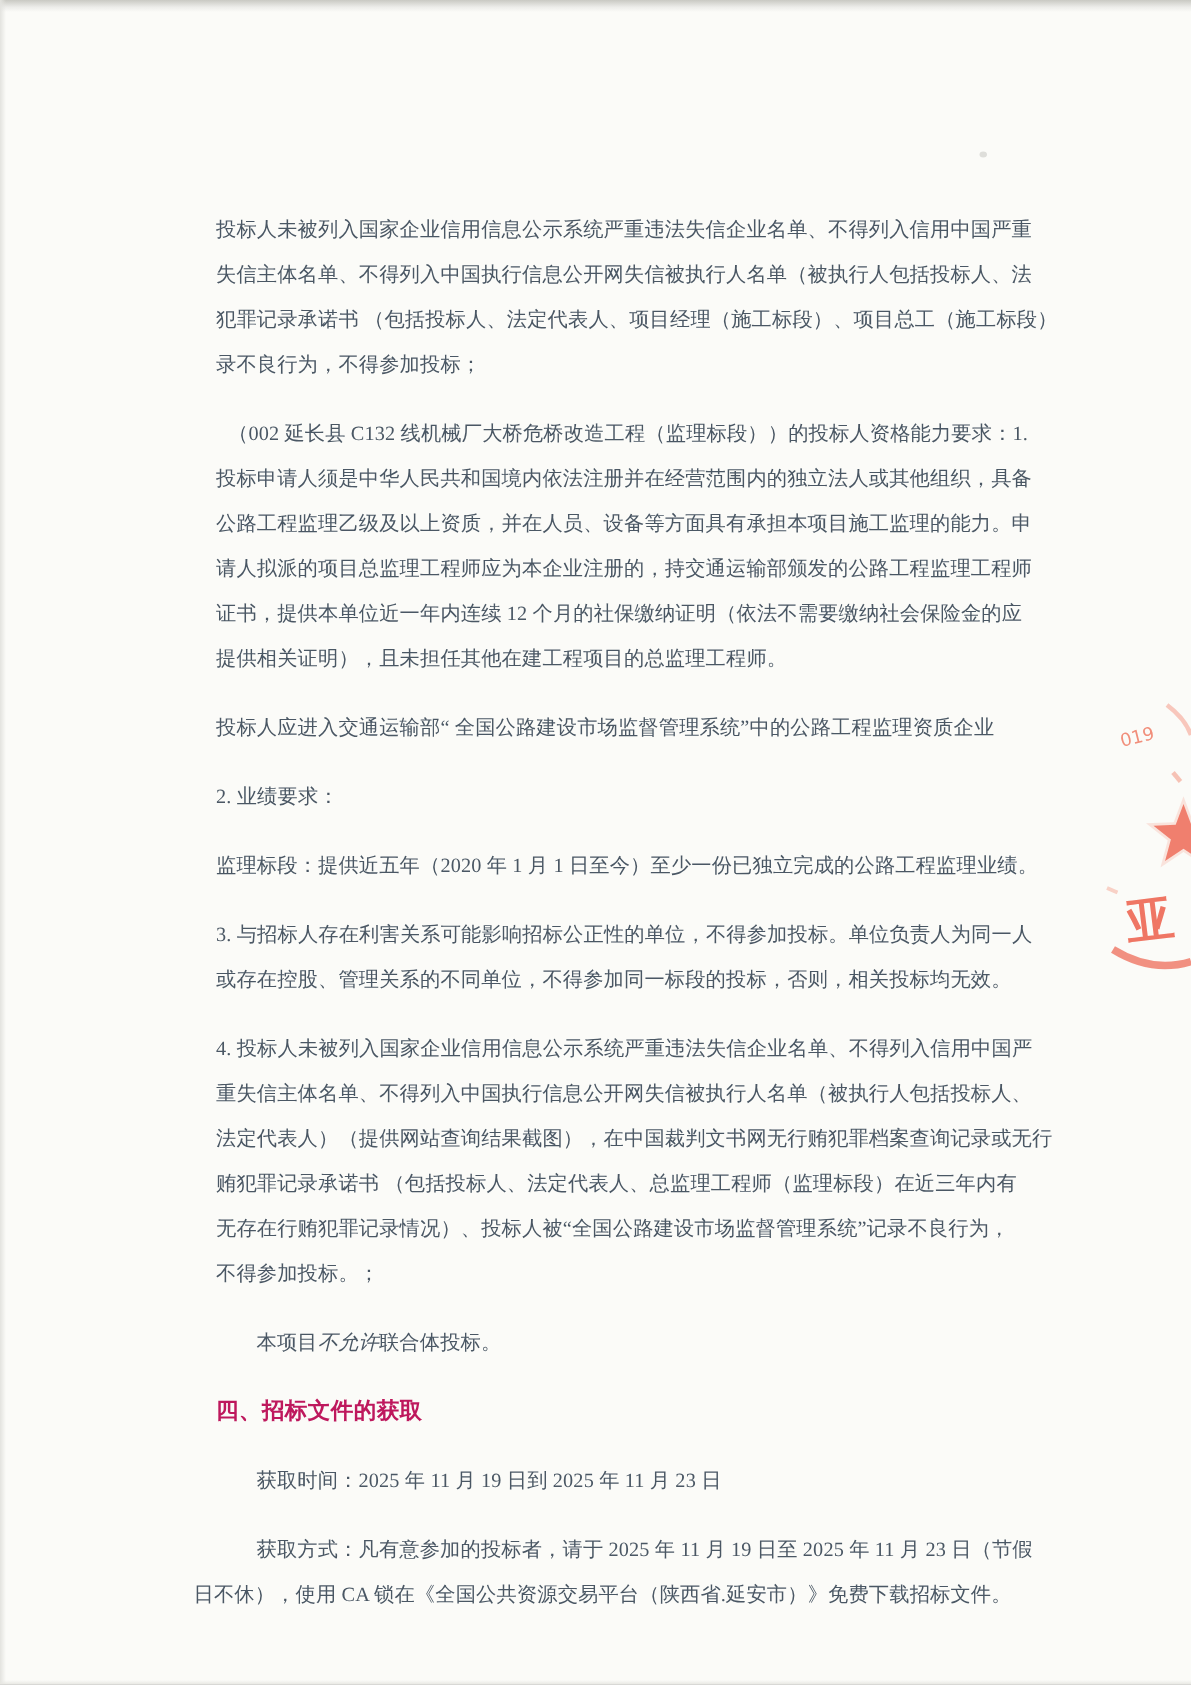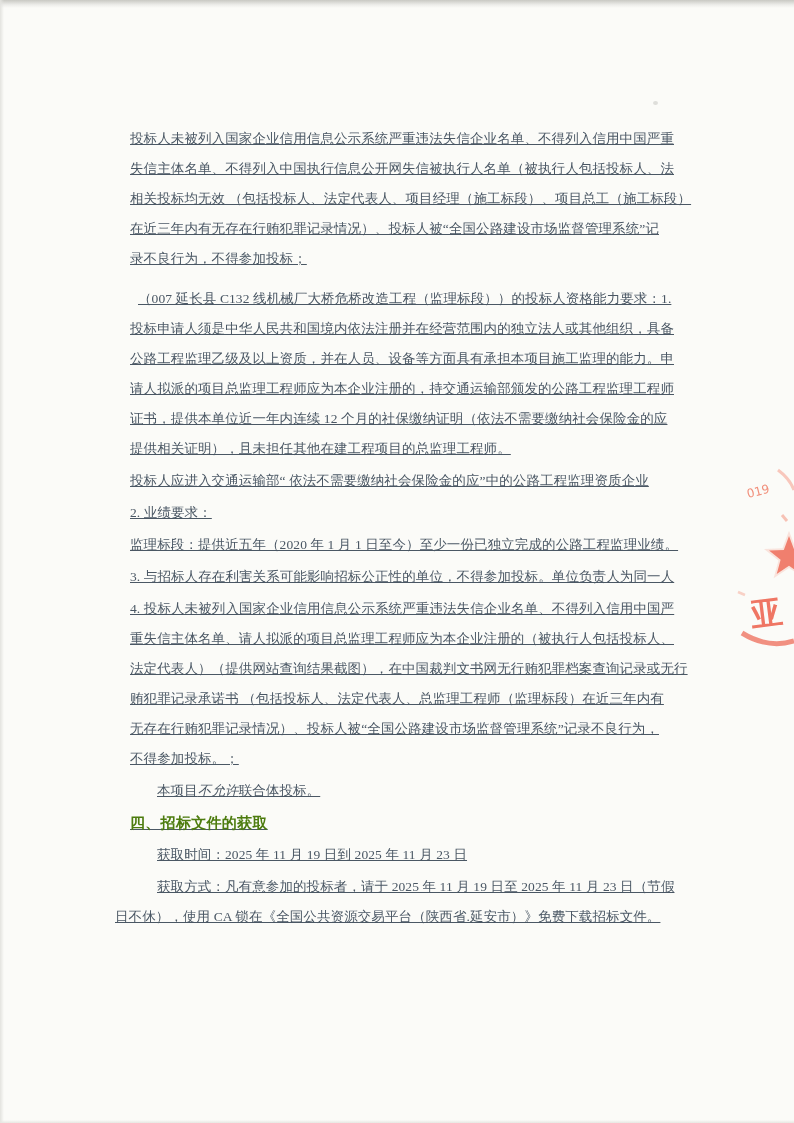--- a/index.html
+++ b/index.html
@@ -35,29 +35,29 @@
   .textblock{
     position:absolute;left:128px;top:122px;width:545px;
     color:#4a5764;
   }
   .ln{
     height:30px;line-height:30px;
     font-size:13.5px;
     white-space:nowrap;
     letter-spacing:0.1px;
   }
-  .para{margin:2px;text-decoration:underline;}
+  .para{margin:16px;}
   .para.gap-top{margin-top:10px;}
   .ind1{text-indent:8px;}
   .ind2{text-indent:27px;}
   .outdent{margin-left:-15px;}
   .heading .ln{
     font-weight:bold;
     font-size:15px;
-    color:#4d7c0f;
+    color:#be185d;
     letter-spacing:0.3px;
   }
   .em-italic{font-style:italic;}
   
   .seal-svg{
     position:absolute;left:734px;top:430px;width:60px;height:230px;
     opacity:.88;
   }
 </style>
 </head>
@@ -68,53 +68,53 @@
   <div class="edge-top"></div>
   <div class="edge-left"></div>
   <div class="edge-bottom"></div>
   <div class="speck"></div>
 
   <div class="textblock">
 
     <div class="para">
       <div class="ln">投标人未被列入国家企业信用信息公示系统严重违法失信企业名单、不得列入信用中国严重</div>
       <div class="ln">失信主体名单、不得列入中国执行信息公开网失信被执行人名单（被执行人包括投标人、法</div>
-      <div class="ln">相关投标均无效 （包括投标人、法定代表人、项目经理（施工标段）、项目总工（施工标段）</div>
-      <div class="ln">在近三年内有无存在行贿犯罪记录情况）、投标人被“全国公路建设市场监督管理系统”记</div>
+      <div class="ln">犯罪记录承诺书 （包括投标人、法定代表人、项目经理（施工标段）、项目总工（施工标段）</div>
       <div class="ln">录不良行为，不得参加投标；</div>
     </div>
 
     <div class="para gap-top">
-      <div class="ln ind1">（007 延长县 C132 线机械厂大桥危桥改造工程（监理标段））的投标人资格能力要求：1.</div>
+      <div class="ln ind1">（002 延长县 C132 线机械厂大桥危桥改造工程（监理标段））的投标人资格能力要求：1.</div>
       <div class="ln">投标申请人须是中华人民共和国境内依法注册并在经营范围内的独立法人或其他组织，具备</div>
       <div class="ln">公路工程监理乙级及以上资质，并在人员、设备等方面具有承担本项目施工监理的能力。申</div>
       <div class="ln">请人拟派的项目总监理工程师应为本企业注册的，持交通运输部颁发的公路工程监理工程师</div>
       <div class="ln">证书，提供本单位近一年内连续 12 个月的社保缴纳证明（依法不需要缴纳社会保险金的应</div>
       <div class="ln">提供相关证明），且未担任其他在建工程项目的总监理工程师。</div>
     </div>
 
     <div class="para">
-      <div class="ln">投标人应进入交通运输部“ 依法不需要缴纳社会保险金的应”中的公路工程监理资质企业</div>
+      <div class="ln">投标人应进入交通运输部“ 全国公路建设市场监督管理系统”中的公路工程监理资质企业</div>
     </div>
 
     <div class="para">
       <div class="ln">2. 业绩要求：</div>
     </div>
 
     <div class="para">
       <div class="ln">监理标段：提供近五年（2020 年 1 月 1 日至今）至少一份已独立完成的公路工程监理业绩。</div>
     </div>
 
     <div class="para">
       <div class="ln">3. 与招标人存在利害关系可能影响招标公正性的单位，不得参加投标。单位负责人为同一人</div>
+      <div class="ln">或存在控股、管理关系的不同单位，不得参加同一标段的投标，否则，相关投标均无效。</div>
     </div>
 
     <div class="para">
       <div class="ln">4. 投标人未被列入国家企业信用信息公示系统严重违法失信企业名单、不得列入信用中国严</div>
-      <div class="ln">重失信主体名单、请人拟派的项目总监理工程师应为本企业注册的（被执行人包括投标人、</div>
+      <div class="ln">重失信主体名单、不得列入中国执行信息公开网失信被执行人名单（被执行人包括投标人、</div>
       <div class="ln">法定代表人）（提供网站查询结果截图），在中国裁判文书网无行贿犯罪档案查询记录或无行</div>
       <div class="ln">贿犯罪记录承诺书 （包括投标人、法定代表人、总监理工程师（监理标段）在近三年内有</div>
       <div class="ln">无存在行贿犯罪记录情况）、投标人被“全国公路建设市场监督管理系统”记录不良行为，</div>
       <div class="ln">不得参加投标。；</div>
     </div>
 
     <div class="para">
       <div class="ln ind2"><span>本项目</span><span class="em-italic">不允许</span><span>联合体投标。</span></div>
     </div>
 

